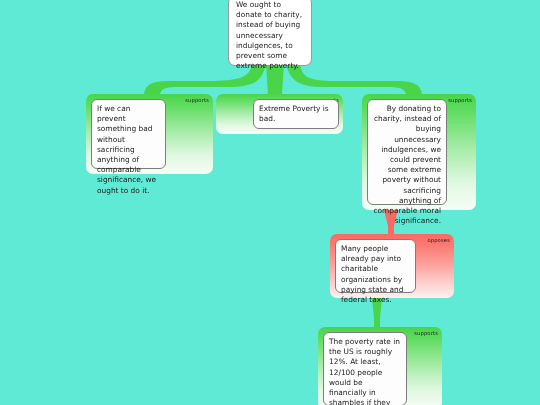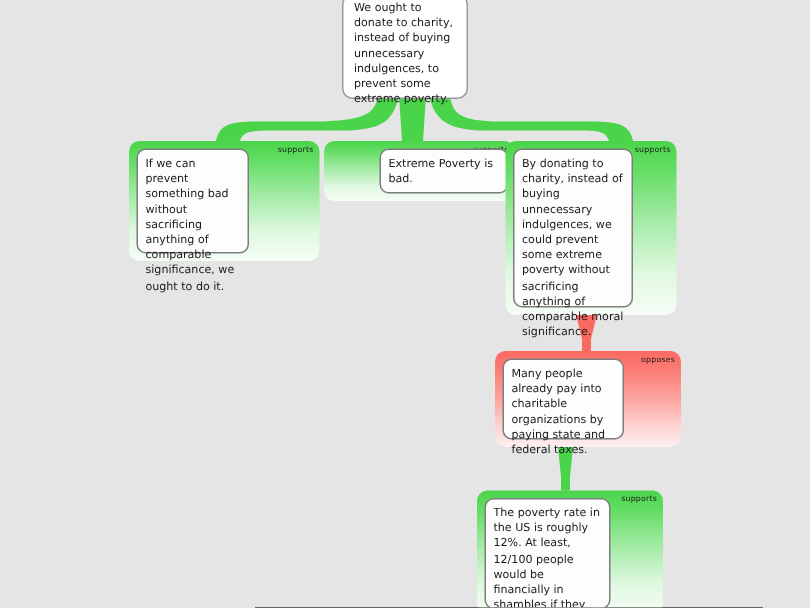--- a/index.html
+++ b/index.html
@@ -4,21 +4,21 @@
 <style>
   html, body {
     margin: 0;
     padding: 0;
     background: #000000;
   }
   #canvas {
     position: relative;
     width: 540px;
     height: 405px;
-    background: #e5e5e5;
+    background: #5eead4;
     overflow: hidden;
     font-family: "DejaVu Sans", sans-serif;
   }
 
   
   #connectors {
     position: absolute;
     left: 0; top: 0;
     width: 540px;
     height: 405px;
@@ -85,21 +85,21 @@
 
   
   #node-root      { left: 228px; top: -4px;  width: 84px;  height: 70px; }
 
   #node-principle { left: 86px;  top: 94px;  width: 127px; height: 80px; }
   #node-principle .card { width: 75px;  height: 70px; }
 
   #node-poverty   { left: 216px; top: 94px;  width: 127px; height: 40px; }
   #node-poverty  .card { width: 86px;  height: 30px; margin-left: 32px; }
 
-  #node-donating  { left: 337px; top: 94px;  width: 114px; height: 116px; }
+  #node-donating  { left: 362px; top: 94px;  width: 114px; height: 116px; text-align: right; }
   #node-donating .card { width: 80px;  height: 106px; }
 
   #node-taxes     { left: 330px; top: 234px; width: 124px; height: 64px; }
   #node-taxes    .card { width: 81px;  height: 54px; }
 
   #node-rate      { left: 318px; top: 327px; width: 124px; height: 82px; }
   #node-rate     .card { width: 84px;  height: 74px; }
 </style>
 </head>
 <body>

